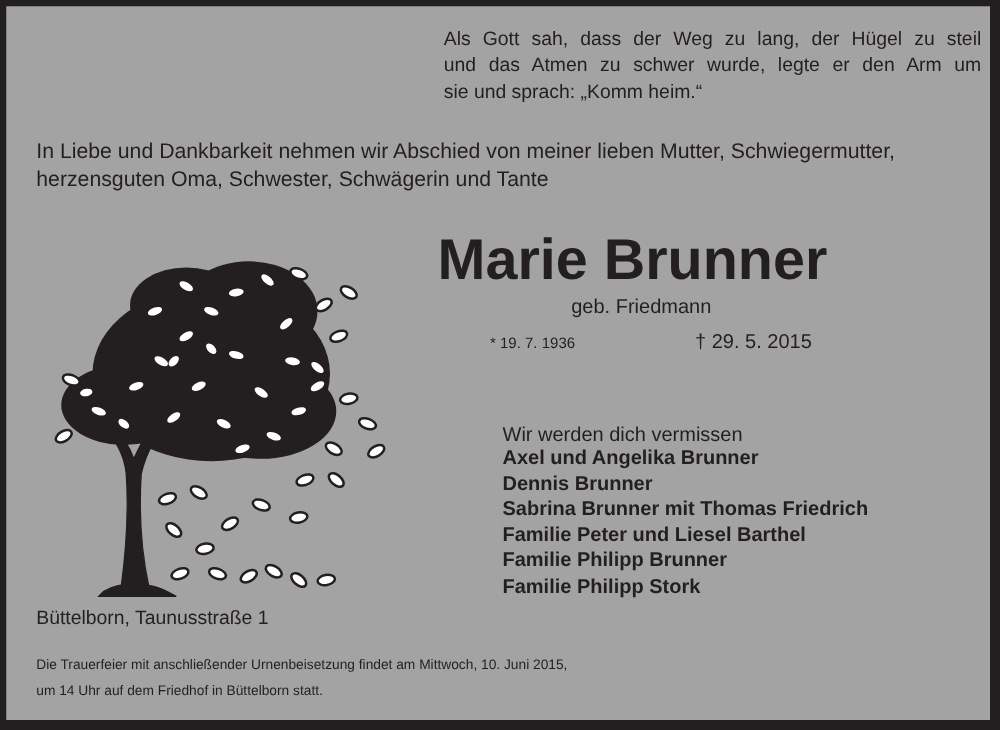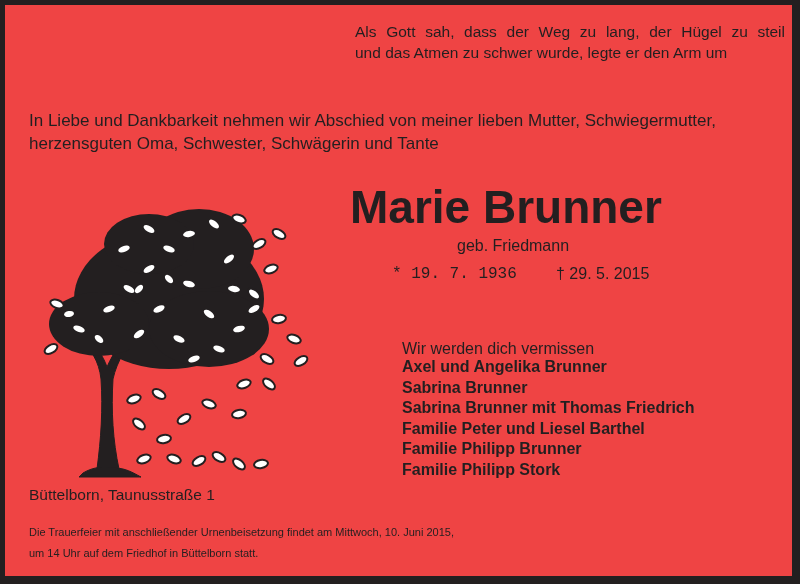--- a/index.html
+++ b/index.html
@@ -1,39 +1,40 @@
 <!DOCTYPE html>
 <html><head>
 <meta charset="utf-8">
 <style>
   html, body { margin: 0; padding: 0; }
   body { width: 800px; height: 584px; background: #231f20; position: relative; overflow: hidden; font-family: "Liberation Sans", sans-serif; color: #231f20; }
-  .card { position: absolute; left: 5px; top: 5px; width: 787px; height: 571px; background: #ef4444; }
+  .card { position: absolute; left: 5px; top: 5px; width: 787px; height: 571px; background: #a3a3a3; }
   .quote { position: absolute; left: 350px; top: 16px; width: 430px; font-size: 15.5px; line-height: 21px; text-align: justify; }
   .quote div { text-align-last: justify; }
   .quote div:last-child { text-align-last: left; }
   .intro { position: absolute; left: 24px; top: 104px; width: 760px; font-size: 17px; line-height: 23px; }
   .name { position: absolute; left: 345px; top: 174px; font-size: 46px; font-weight: bold; letter-spacing: 0px; line-height: 56px; }
   .maiden { position: absolute; left: 452px; top: 231px; font-size: 16px; line-height: 20px; }
-  .birth { position: absolute; left: 387px; top: 259px; font-size: 16px; line-height: 20px; font-family: Liberation Mono, monospace; }
+  .birth { position: absolute; left: 387px; top: 259px; font-size: 12px; line-height: 20px; }
   .death { position: absolute; left: 535px; top: 259px; font-size: 16px; line-height: 20px; margin-left: 16px; }
   .mourn-intro { position: absolute; left: 397px; top: 334px; font-size: 16px; line-height: 20px; }
   .mourners { position: absolute; left: 397px; top: 352px; font-size: 16px; font-weight: bold; line-height: 20.5px; }
   .address { position: absolute; left: 24px; top: 480px; font-size: 15.5px; line-height: 20px; }
   .funeral { position: absolute; left: 24px; top: 517px; width: 760px; font-size: 11px; line-height: 21px; }
   .tree { position: absolute; left: 34px; top: 184px; width: 280px; height: 290px; }
 </style>
 </head>
 <body>
 
 <div class="card">
 
   <div class="quote">
     <div>Als Gott sah, dass der Weg zu lang, der Hügel zu steil</div>
     <div>und das Atmen zu schwer wurde, legte er den Arm um</div>
+    <div>sie und sprach: „Komm heim.“</div>
   </div>
 
   <div class="intro">
     <div>In Liebe und Dankbarkeit nehmen wir Abschied von meiner lieben Mutter, Schwiegermutter,</div>
     <div>herzensguten Oma, Schwester, Schwägerin und Tante</div>
   </div>
 
   <svg class="tree" viewBox="0 0 280 290" xmlns="http://www.w3.org/2000/svg">
     <g fill="#231f20" stroke="#231f20">
 
@@ -109,21 +110,21 @@
   </svg>
 
   <div class="name">Marie Brunner</div>
   <div class="maiden">geb. Friedmann</div>
   <div class="birth">* 19. 7. 1936</div>
   <div class="death">† 29. 5. 2015</div>
 
   <div class="mourn-intro">Wir werden dich vermissen</div>
   <div class="mourners">
     <div>Axel und Angelika Brunner</div>
-    <div>Sabrina Brunner</div>
+    <div>Dennis Brunner</div>
     <div>Sabrina Brunner mit Thomas Friedrich</div>
     <div>Familie Peter und Liesel Barthel</div>
     <div>Familie Philipp Brunner</div>
     <div>Familie Philipp Stork</div>
   </div>
 
   <div class="address">Büttelborn, Taunusstraße 1</div>
 
   <div class="funeral">
     <div>Die Trauerfeier mit anschließender Urnenbeisetzung findet am Mittwoch, 10. Juni 2015,</div>

